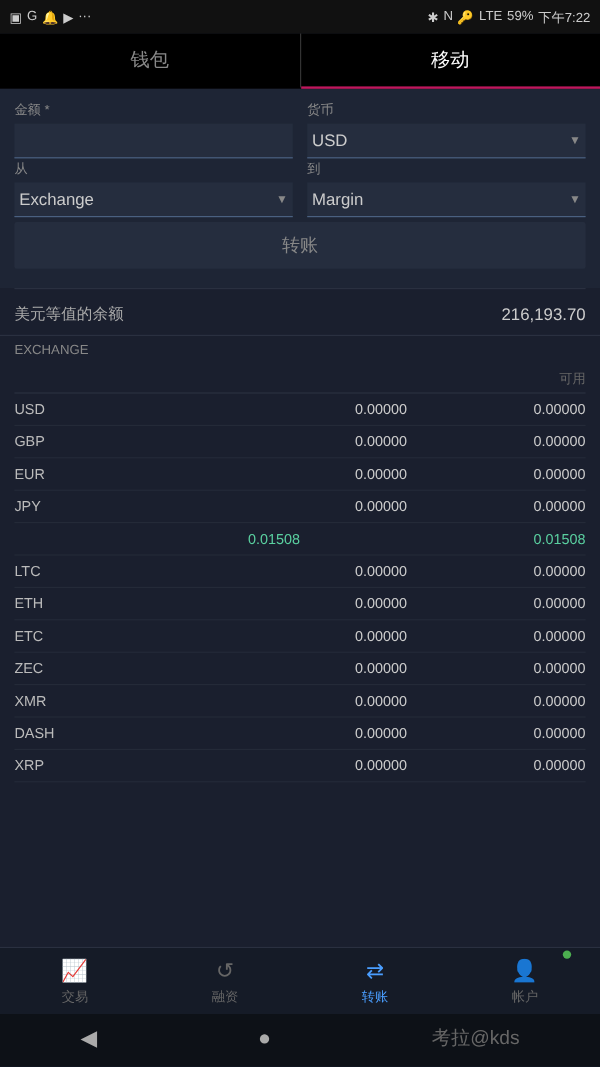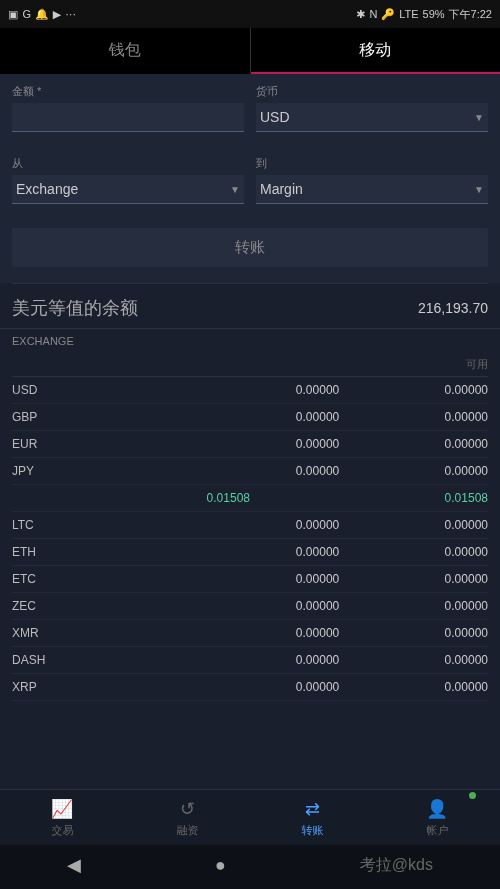--- a/index.html
+++ b/index.html
@@ -52,21 +52,21 @@
     }
 
     
     .form-area {
       background: #1e2535;
       padding: 10px 12px 16px 12px;
     }
     .form-row {
       display: flex;
       gap: 12px;
-      margin-bottom: 24px;
+      margin-bottom: 1px;
     }
     .form-group {
       flex: 1;
       display: flex;
       flex-direction: column;
     }
     .form-label {
       font-size: 11px;
       color: #888;
       margin-bottom: 4px;
@@ -116,21 +116,21 @@
     }
 
     
     .balance-section {
       padding: 12px 12px 8px 12px;
       display: flex;
       justify-content: space-between;
       align-items: center;
       border-bottom: 1px solid #2a3040;
     }
-    .balance-label { font-size: 18px; color: #aaa; }
+    .balance-label { font-size: 13px; color: #aaa; }
     .balance-value { font-size: 14px; color: #ccc; text-align: center; }
 
     
     .table-section {
       padding: 0 12px;
       overflow-y: auto;
       height: calc(889px - 28px - 46px - 170px - 50px - 60px);
     }
     .table-header {
       display: flex;

